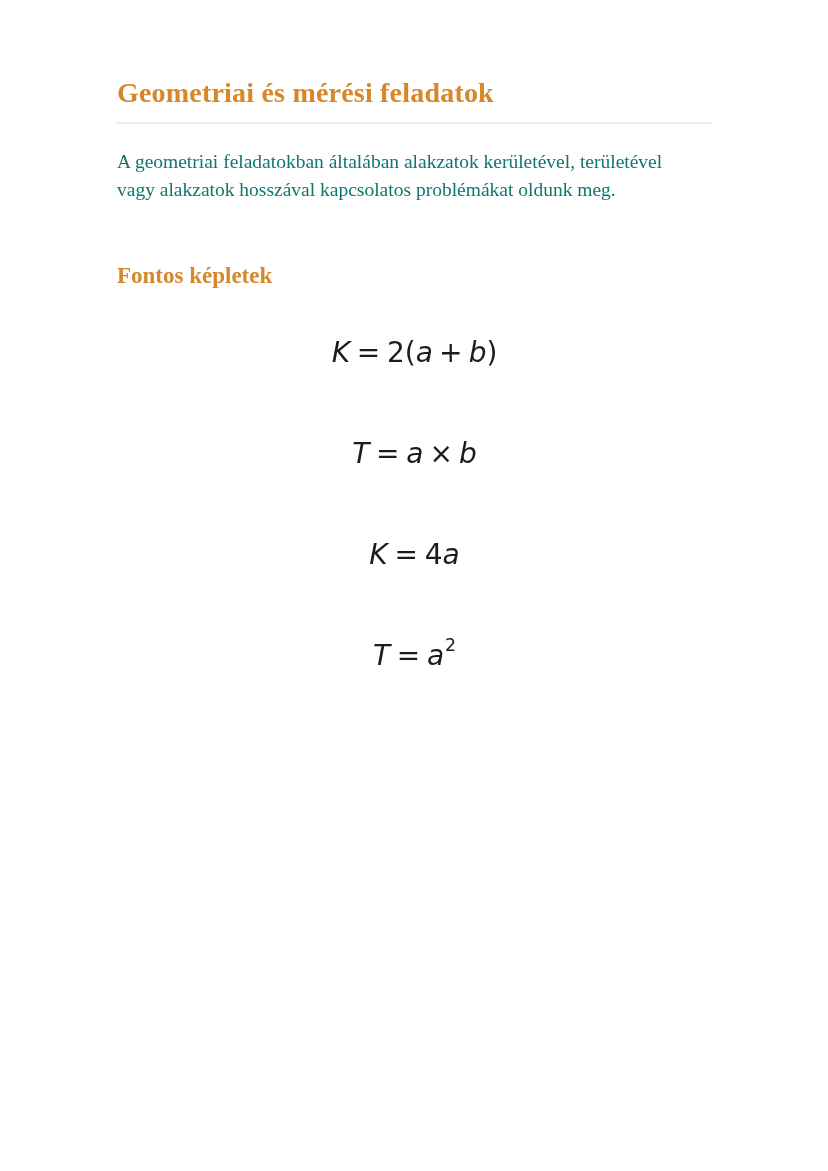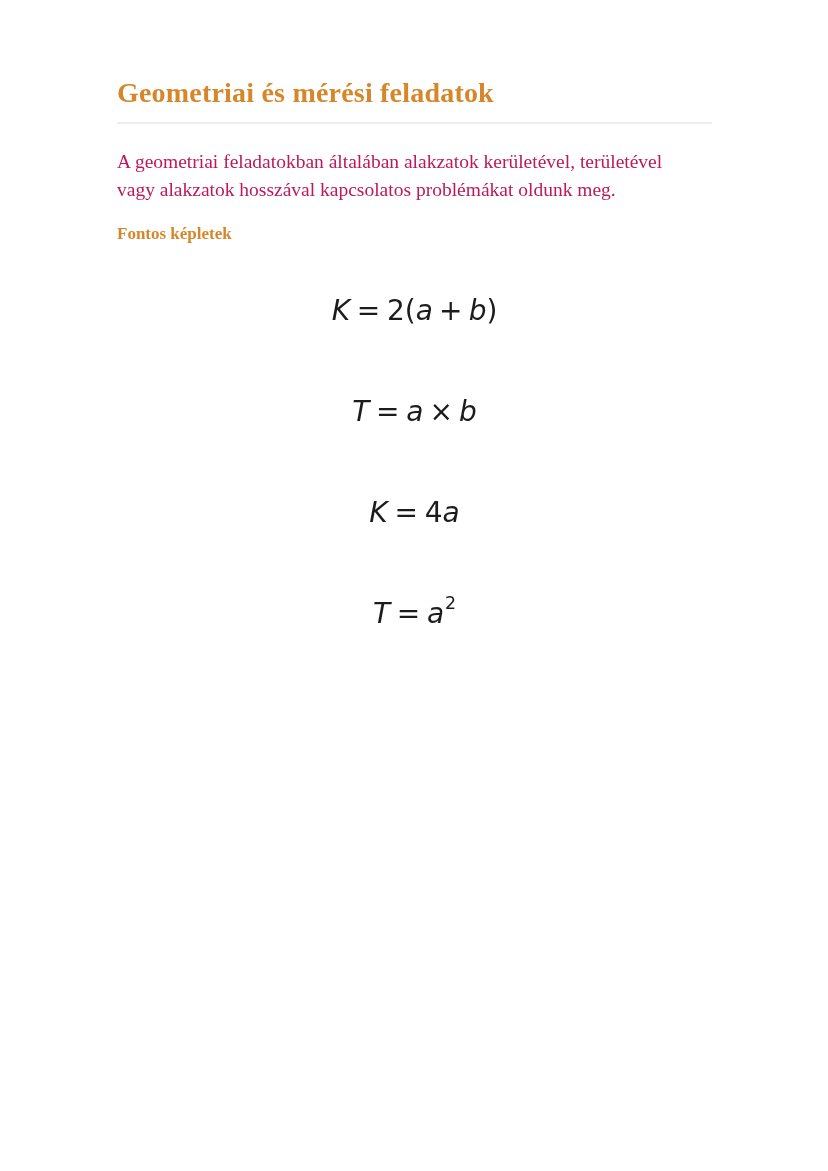--- a/index.html
+++ b/index.html
@@ -41,28 +41,28 @@
     height: 2px;
     width: 595px;
     background: #ececec;
     border: none;
   }
 
   .intro {
     margin-top: 24px;
     font-size: 19.5px;
     line-height: 28px;
-    color: #be185d;
+    color: #0f766e;
   }
   .intro .line { display: block; white-space: nowrap; }
 
   h2.sub-heading {
-    margin-top: 18px;
+    margin-top: 60px;
     font-family: "Liberation Serif", serif;
-    font-size: 17px;
+    font-size: 23px;
     line-height: 24px;
     font-weight: 700;
     color: #d6872a;
   }
 
   .formula-list {
     margin-top: 44px;
   }
 
   .formula {

